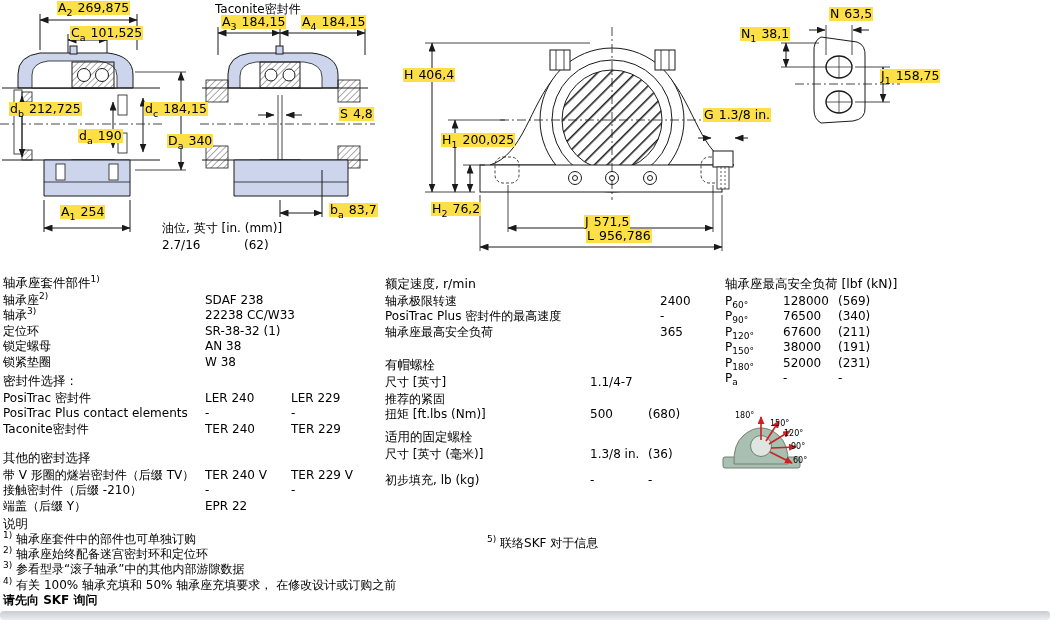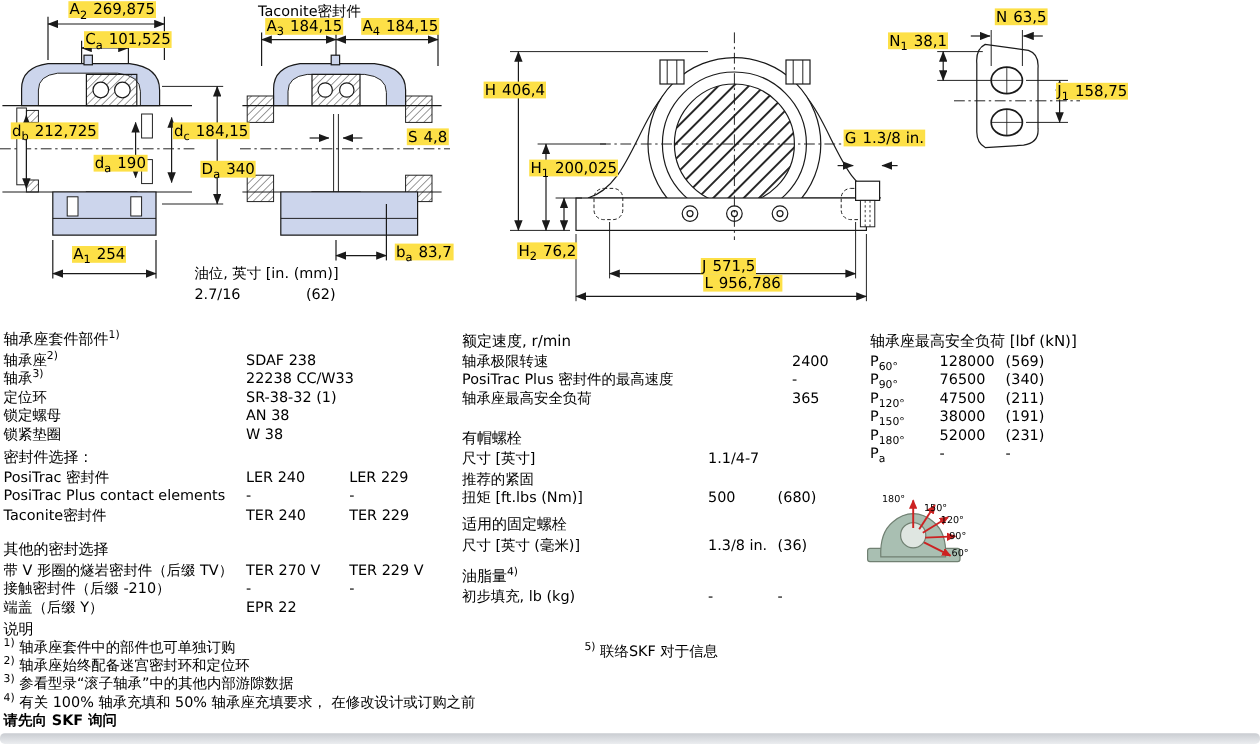--- a/index.html
+++ b/index.html
@@ -234,21 +234,21 @@
   <span class="dim" style="left:60px;top:205px"><span>A</span><sub>1</sub><span class="dv">254</span></span>
 
   <span class="cnlabel" style="left:215px;top:1px">Taconite密封件</span>
   <span class="dim" style="left:221px;top:15px"><span>A</span><sub>3</sub><span class="dv">184,15</span></span>
   <span class="dim" style="left:301px;top:15px"><span>A</span><sub>4</sub><span class="dv">184,15</span></span>
   <span class="dim" style="left:339px;top:107px"><span>S</span><sub></sub><span class="dv">4,8</span></span>
   <span class="dim" style="left:329px;top:203px"><span>b</span><sub>a</sub><span class="dv">83,7</span></span>
 
   <span class="cnlabel" style="left:162px;top:220px">油位, 英寸 [in. (mm)]</span>
   <span class="cnlabel" style="left:162px;top:238px">2.7/16</span>
-  <span class="cnlabel" style="left:255px;top:238px">(62)</span>
+  <span class="cnlabel" style="left:244px;top:238px">(62)</span>
 
   <span class="dim" style="left:403px;top:68px"><span>H</span><sub></sub><span class="dv">406,4</span></span>
   <span class="dim" style="left:441px;top:133px"><span>H</span><sub>1</sub><span class="dv">200,025</span></span>
   <span class="dim" style="left:431px;top:202px"><span>H</span><sub>2</sub><span class="dv">76,2</span></span>
   <span class="dim" style="left:703px;top:108px"><span>G</span><sub></sub><span class="dv">1.3/8 in.</span></span>
   <span class="dim" style="left:584px;top:215px"><span>J</span><sub></sub><span class="dv">571,5</span></span>
   <span class="dim" style="left:586px;top:229px"><span>L</span><sub></sub><span class="dv">956,786</span></span>
 
   <span class="dim" style="left:829px;top:7px"><span>N</span><sub></sub><span class="dv">63,5</span></span>
   <span class="dim" style="left:740px;top:27px"><span>N</span><sub>1</sub><span class="dv">38,1</span></span>
@@ -297,21 +297,21 @@
         <span class="cV1">TER 240</span>
         <span class="cV2">TER 229</span>
       </div>
   </div>
 
   
   <div id="other" class="blk" style="left:3px;top:451px;width:380px">
     <div class="hd">其他的密封选择</div>
     <div class="trow">
         <span class="cL">带 V 形圈的燧岩密封件（后缀 TV）</span>
-        <span class="cV1">TER 270 V</span>
+        <span class="cV1">TER 240 V</span>
         <span class="cV2">TER 229 V</span>
       </div>
     <div class="trow">
         <span class="cL">接触密封件（后缀 -210）</span>
         <span class="cV1">-</span>
         <span class="cV2">-</span>
       </div>
     <div class="trow">
         <span class="cL">端盖（后缀 Y）</span>
         <span class="cV1">EPR 22</span>
@@ -358,21 +358,20 @@
     <div class="hd">适用的固定螺栓</div>
     <div class="trow">
         <span class="cL">尺寸 [英寸 (毫米)]</span>
         <span class="cV1">1.3/8 in.</span>
         <span class="cV2">(36)</span>
       </div>
   </div>
 
   
   <div id="grease" class="blk" style="left:385px;top:473px;width:320px">
-    <div class="hd"><span>油脂量</span><sup>4)</sup></div>
     <div class="trow">
         <span class="cL">初步填充, lb (kg)</span>
         <span class="cV1">-</span>
         <span class="cV2">-</span>
       </div>
   </div>
 
   
   <div id="loads" class="blk" style="left:725px;top:277px;width:300px">
     <div class="hd">轴承座最高安全负荷 [lbf (kN)]</div>
@@ -381,21 +380,21 @@
         <span class="cV1">128000</span>
         <span class="cV2">(569)</span>
       </div>
     <div class="trow">
         <span class="cL"><span>P</span><sub>90°</sub></span>
         <span class="cV1">76500</span>
         <span class="cV2">(340)</span>
       </div>
     <div class="trow">
         <span class="cL"><span>P</span><sub>120°</sub></span>
-        <span class="cV1">47500</span>
+        <span class="cV1">67600</span>
         <span class="cV2">(211)</span>
       </div>
     <div class="trow">
         <span class="cL"><span>P</span><sub>150°</sub></span>
         <span class="cV1">38000</span>
         <span class="cV2">(191)</span>
       </div>
     <div class="trow">
         <span class="cL"><span>P</span><sub>180°</sub></span>
         <span class="cV1">52000</span>

